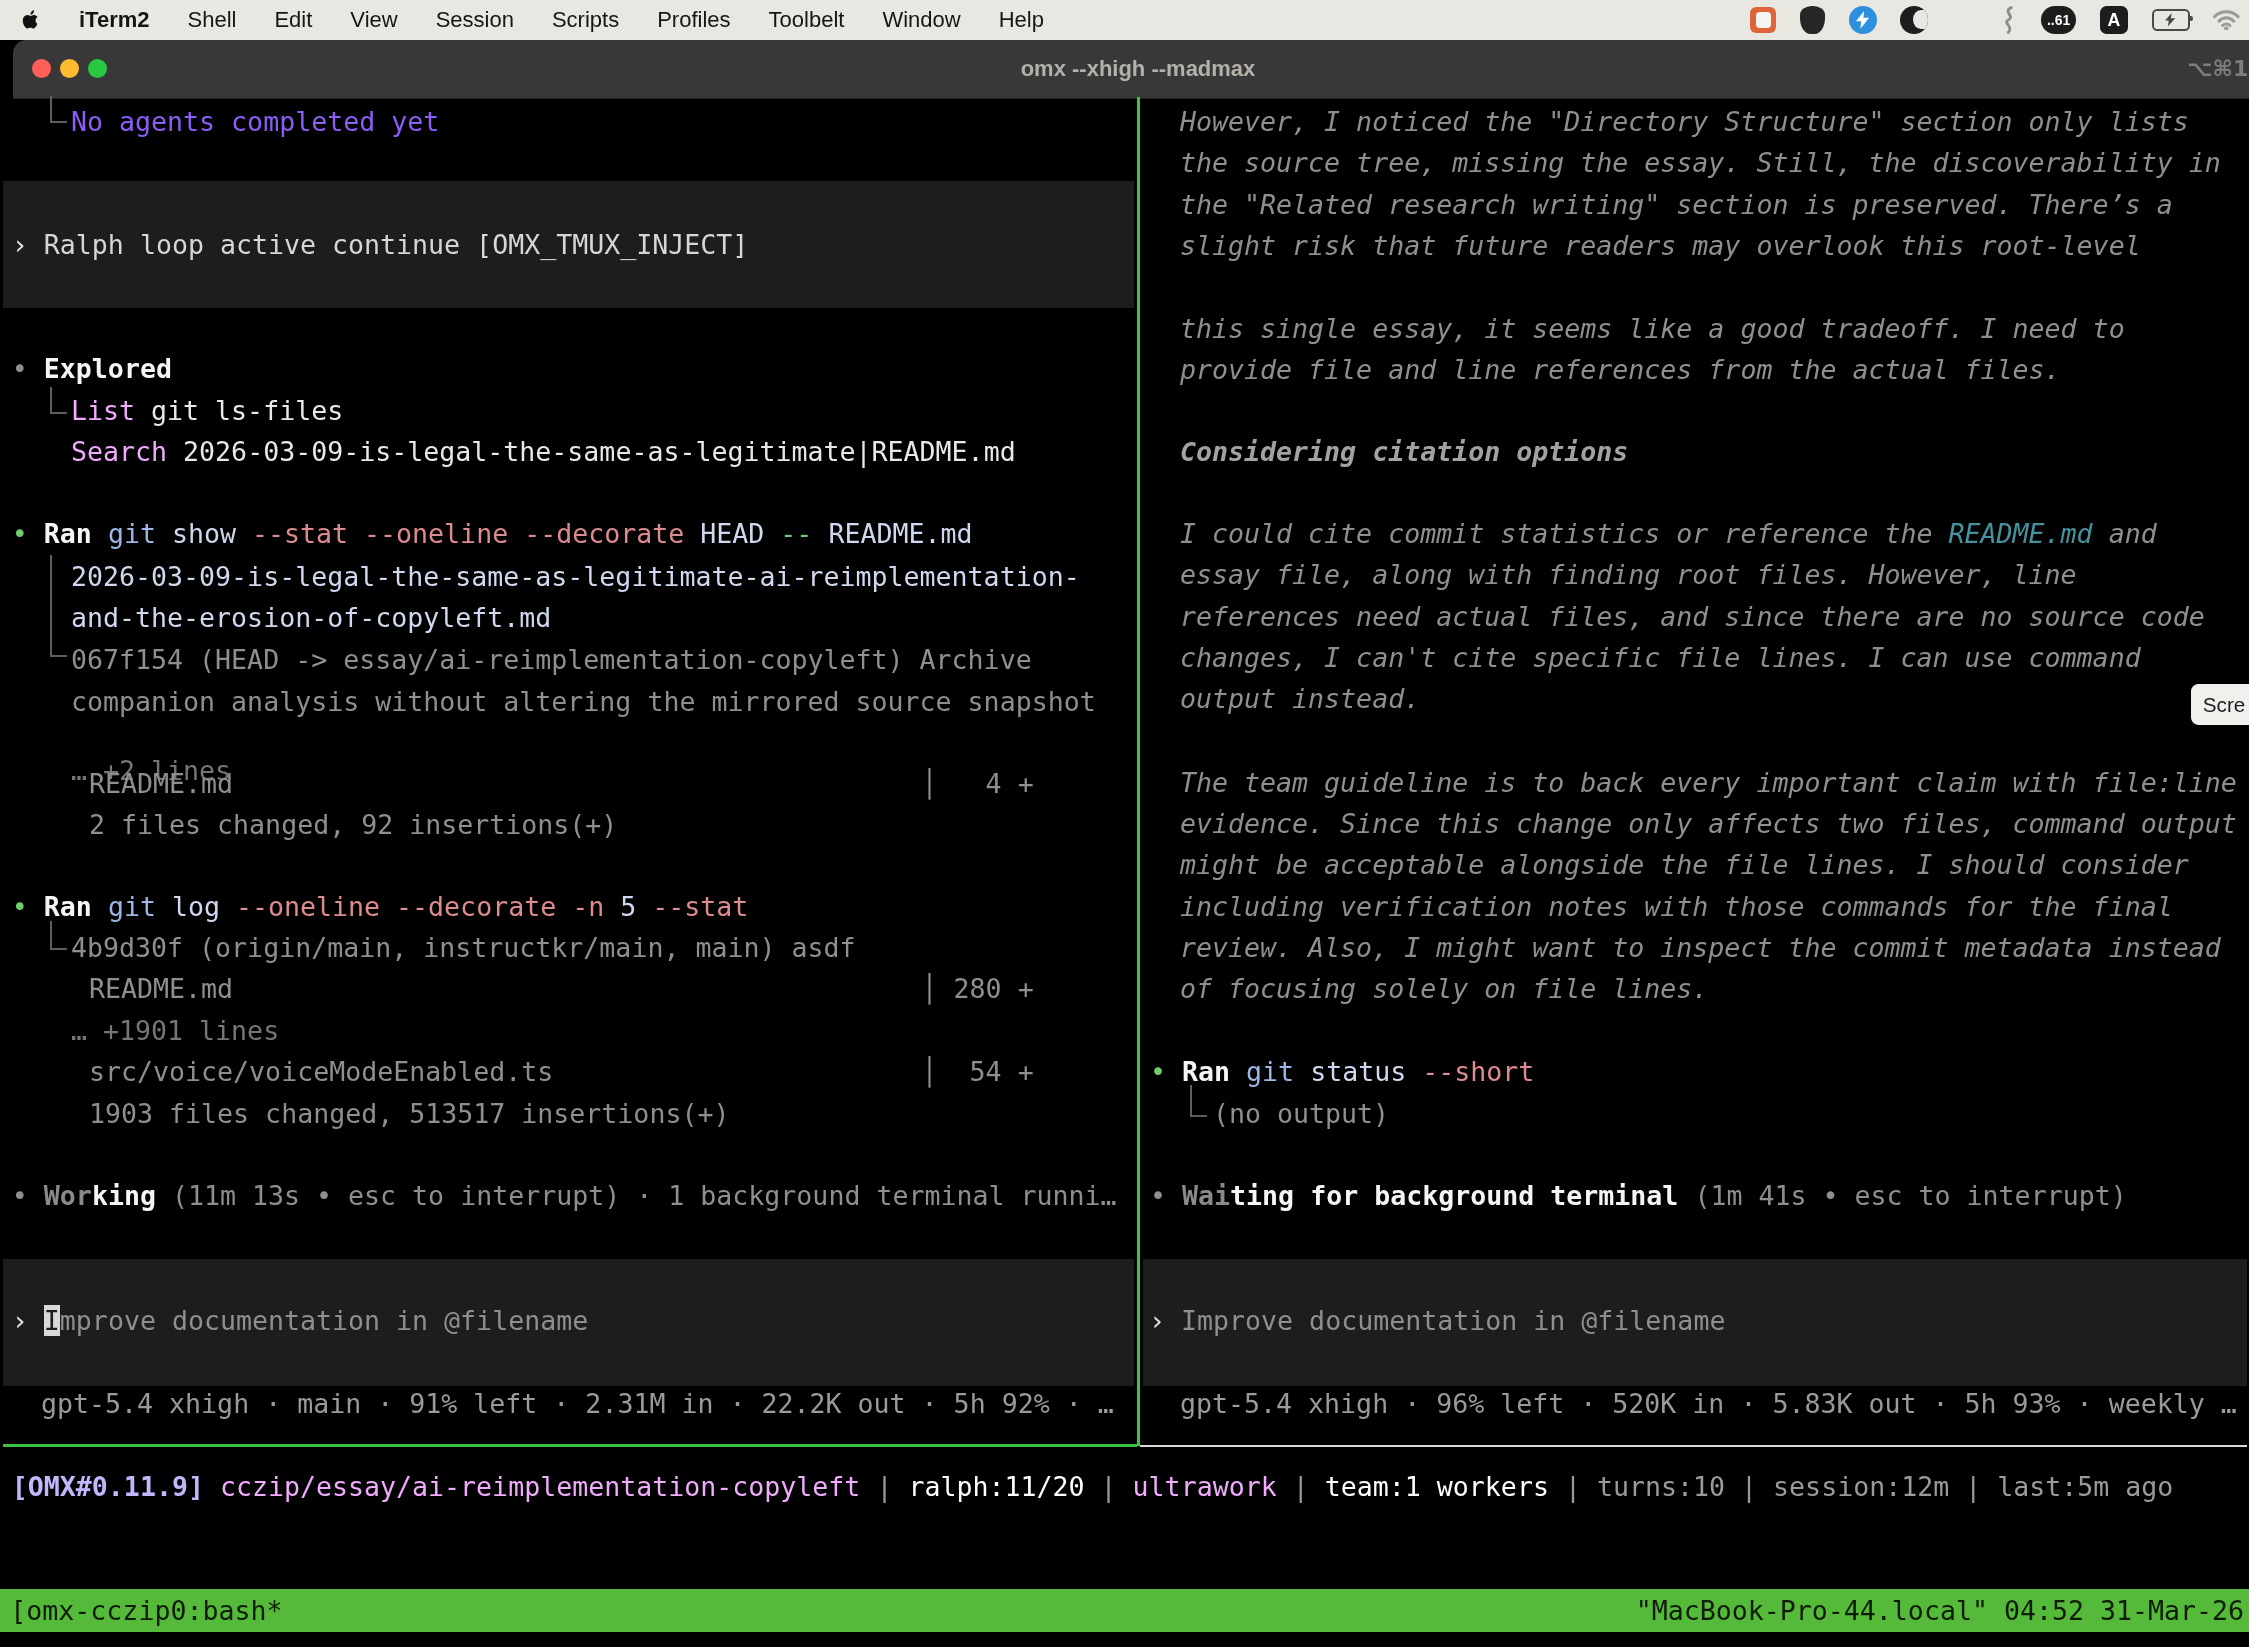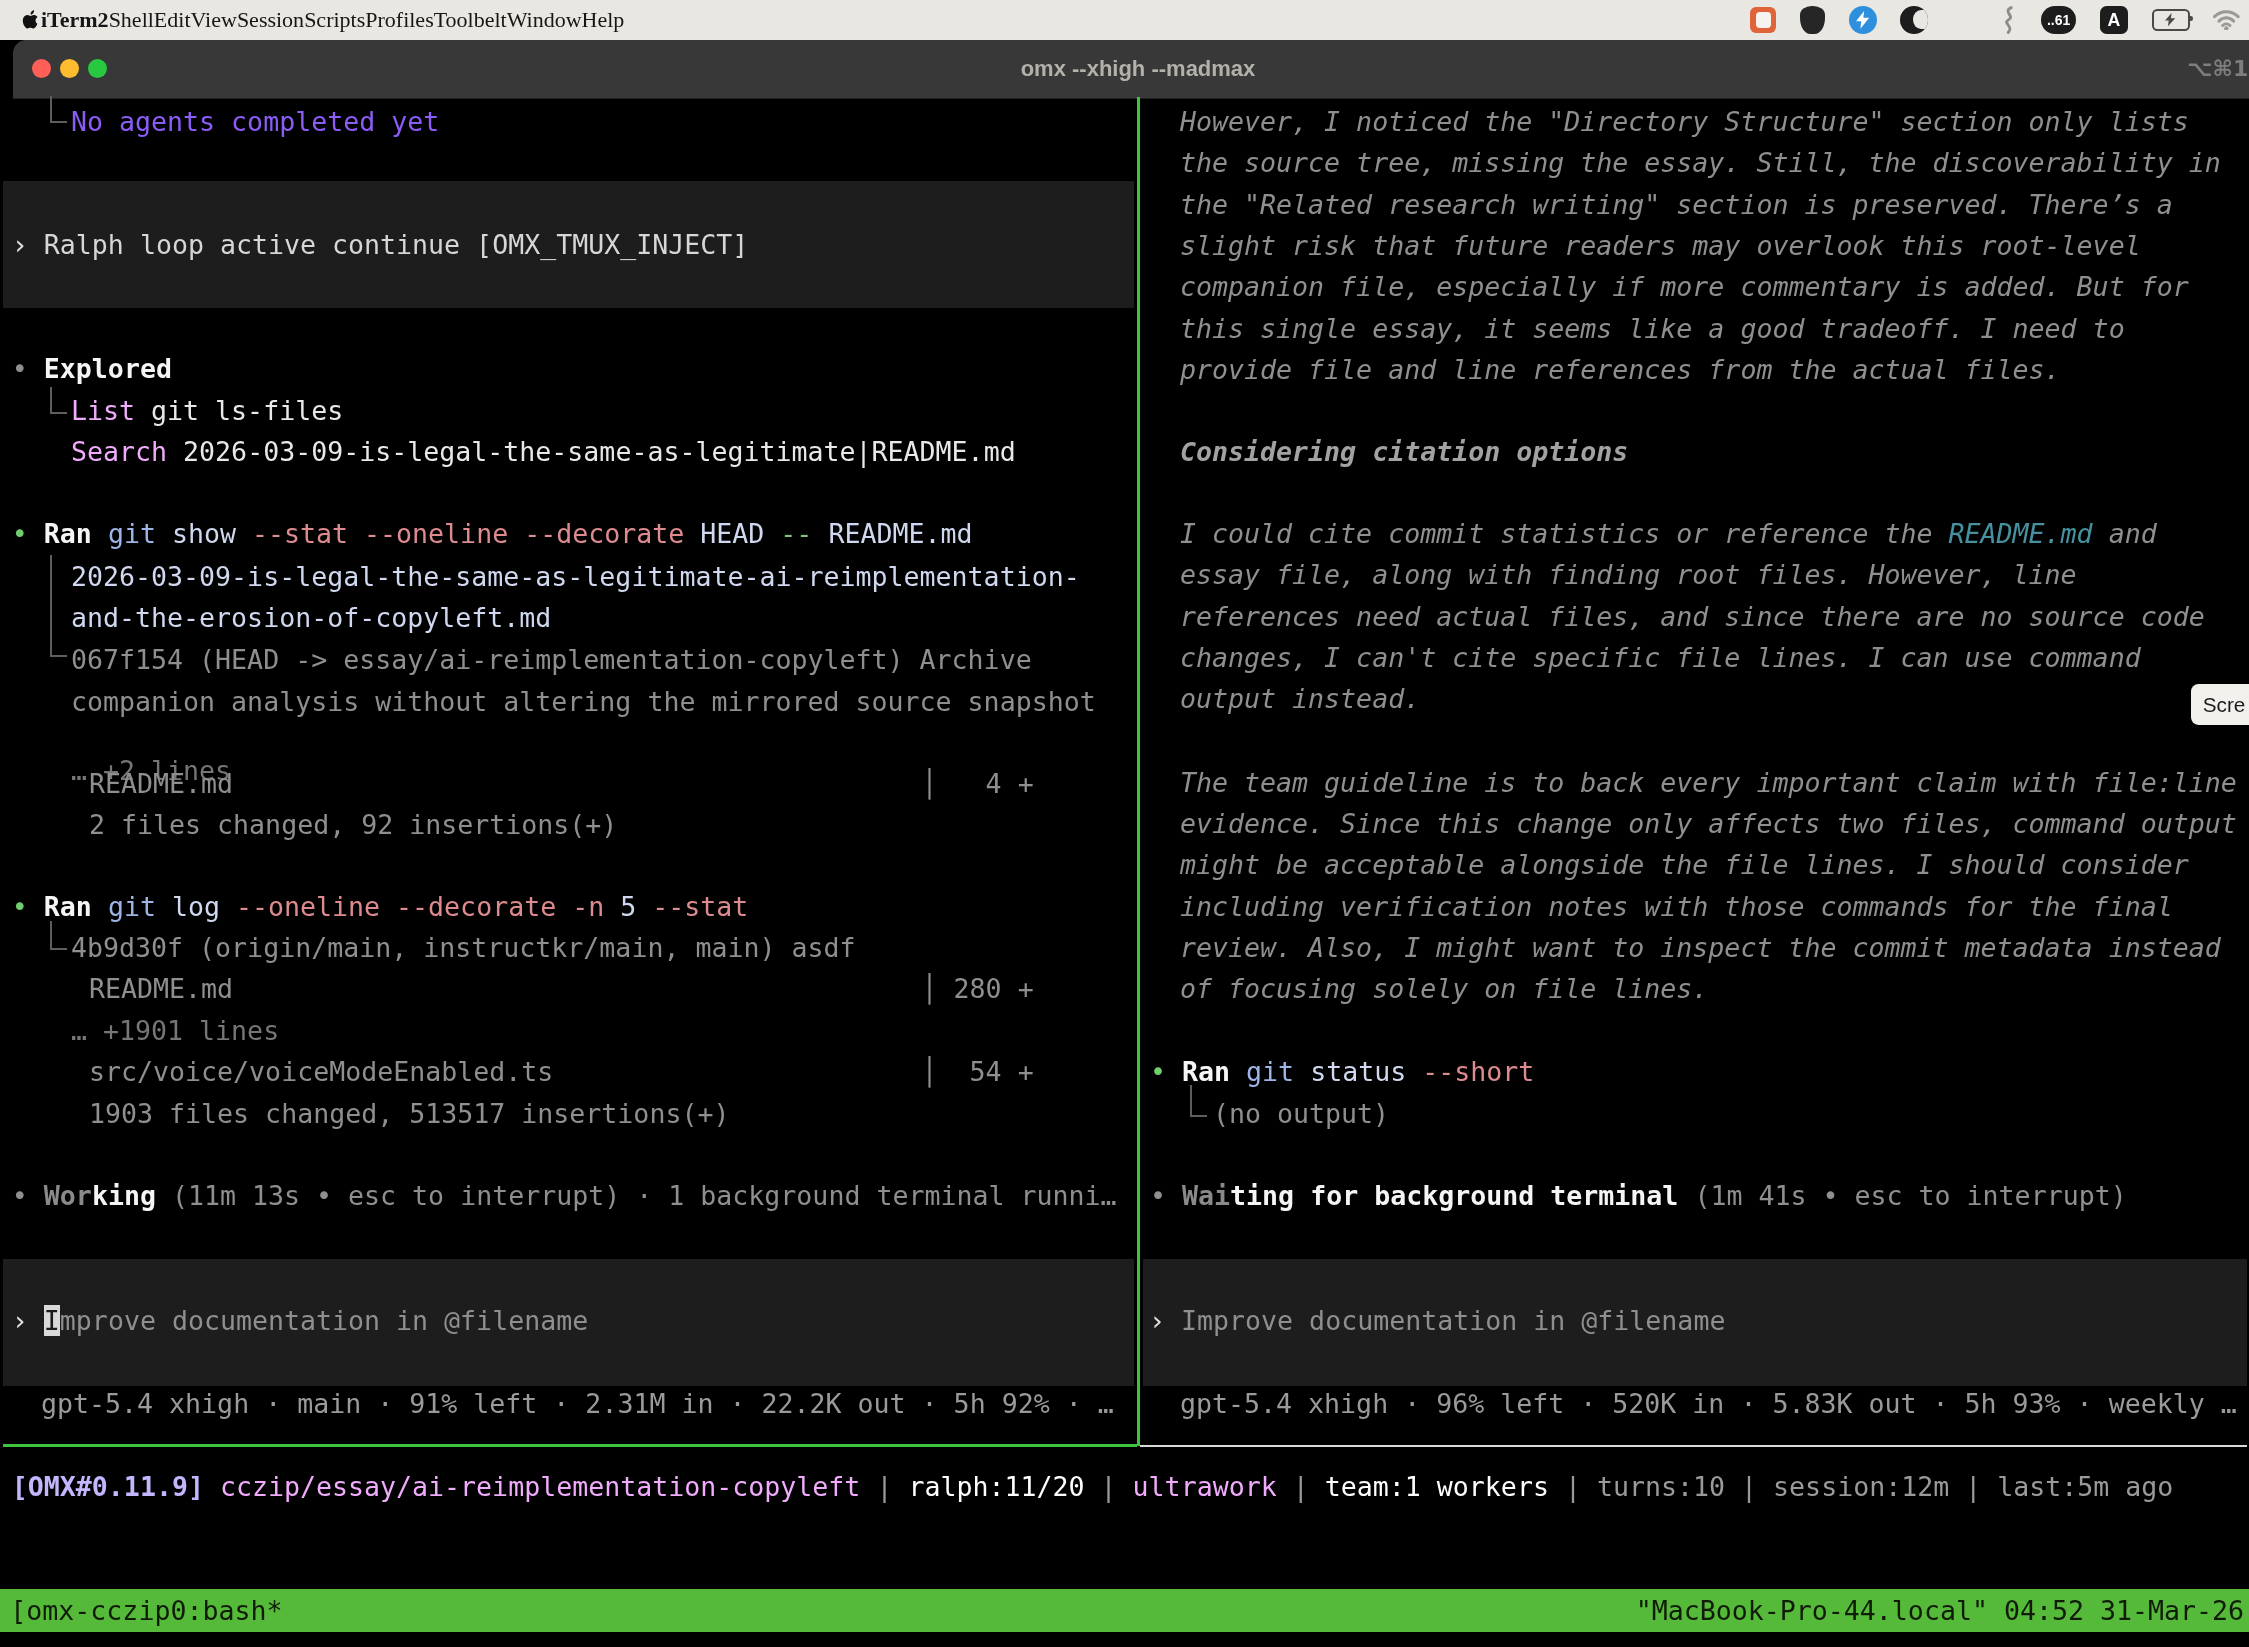--- a/index.html
+++ b/index.html
@@ -2,21 +2,21 @@
 <html style="font-size:11.8px"><head>
 <meta charset="utf-8">
 <style>
   html,body{margin:0;padding:0;background:#000;}
   .screen{position:relative;width:2250px;height:1648px;background:#000;overflow:hidden;
           font-family:"DejaVu Sans Mono",monospace;}
   
   .menubar{position:absolute;left:0;top:0;width:2250px;height:40px;background:#e9e7e2;
            display:flex;align-items:center;font-family:"Liberation Sans",sans-serif;
            font-size:22px;color:#161616;}
-  .menubar-left{display:flex;align-items:center;padding-left:22px;font-family:Liberation Serif, serif;}
+  .menubar-left{display:flex;align-items:center;gap:38px;padding-left:22px;}
   .menubar-left .app{font-weight:bold;}
   .menubar-right{position:absolute;right:10.3px;top:0;height:40px;display:flex;align-items:center;gap:23.6px;}
   .mb-icon{display:flex;align-items:center;justify-content:center;}
   .icon-shot{width:26.6px;height:26.6px;background:#e0643a;border-radius:5.9px;position:relative;}
   .icon-shot::after{content:"";position:absolute;left:5.9px;top:5.2px;width:14.8px;height:16px;background:#f6f4f0;border-radius:3.7px;}
   .icon-shield{width:25px;height:28px;background:#262626;border-radius:11.8px 11.8px 10.3px 10.3px / 8.9px 8.9px 16px 16px;
                display:grid;grid-template-columns:repeat(3,4.4px);grid-template-rows:repeat(3,4.4px);gap:2.2px;place-content:center;}
   .icon-shield i{background:#cfcdc9;border-radius:0.7px;}
   .icon-badge{width:28px;height:28px;border-radius:50%;background:#2e8fdd;display:flex;align-items:center;justify-content:center;}
   .icon-moon{width:28px;height:28px;border-radius:50%;background:#1d1d1d;position:relative;overflow:hidden;}
@@ -199,21 +199,20 @@
   <div class="row" style="left:11.8px;top:1300px"><span class="chev">› </span><span class="cursor">I</span><span class="c-gray">mprove documentation in @filename</span></div>
 
   <div class="row c-status" style="left:41px;top:1383px">gpt-5.4 xhigh · main · 91% left · 2.31M in · 22.2K out · 5h 92% · …</div>
 
   <div class="divider-v" style="left:1137px;top:97px;width:3px;height:1349px"></div>
 
   <div class="row c-gray ital" style="left:1180px;top:101px">However, I noticed the "Directory Structure" section only lists</div>
   <div class="row c-gray ital" style="left:1180px;top:142px">the source tree, missing the essay. Still, the discoverability in</div>
   <div class="row c-gray ital" style="left:1180px;top:184px">the "Related research writing" section is preserved. There’s a</div>
   <div class="row c-gray ital" style="left:1180px;top:225px">slight risk that future readers may overlook this root-level</div>
-  <div class="row c-gray ital" style="left:1180px;top:266px">companion file, especially if more commentary is added. But for</div>
   <div class="row c-gray ital" style="left:1180px;top:308px">this single essay, it seems like a good tradeoff. I need to</div>
   <div class="row c-gray ital" style="left:1180px;top:349px">provide file and line references from the actual files.</div>
 
   <div class="row c-head" style="left:1180px;top:431px">Considering citation options</div>
 
   <div class="row ital" style="left:1180px;top:513px"><span class="c-gray">I could cite commit statistics or reference the </span><span class="c-link">README.md</span><span class="c-gray"> and</span></div>
   <div class="row c-gray ital" style="left:1180px;top:554px">essay file, along with finding root files. However, line</div>
   <div class="row c-gray ital" style="left:1180px;top:596px">references need actual files, and since there are no source code</div>
   <div class="row c-gray ital" style="left:1180px;top:637px">changes, I can't cite specific file lines. I can use command</div>
   <div class="row c-gray ital" style="left:1180px;top:678px">output instead.</div>

